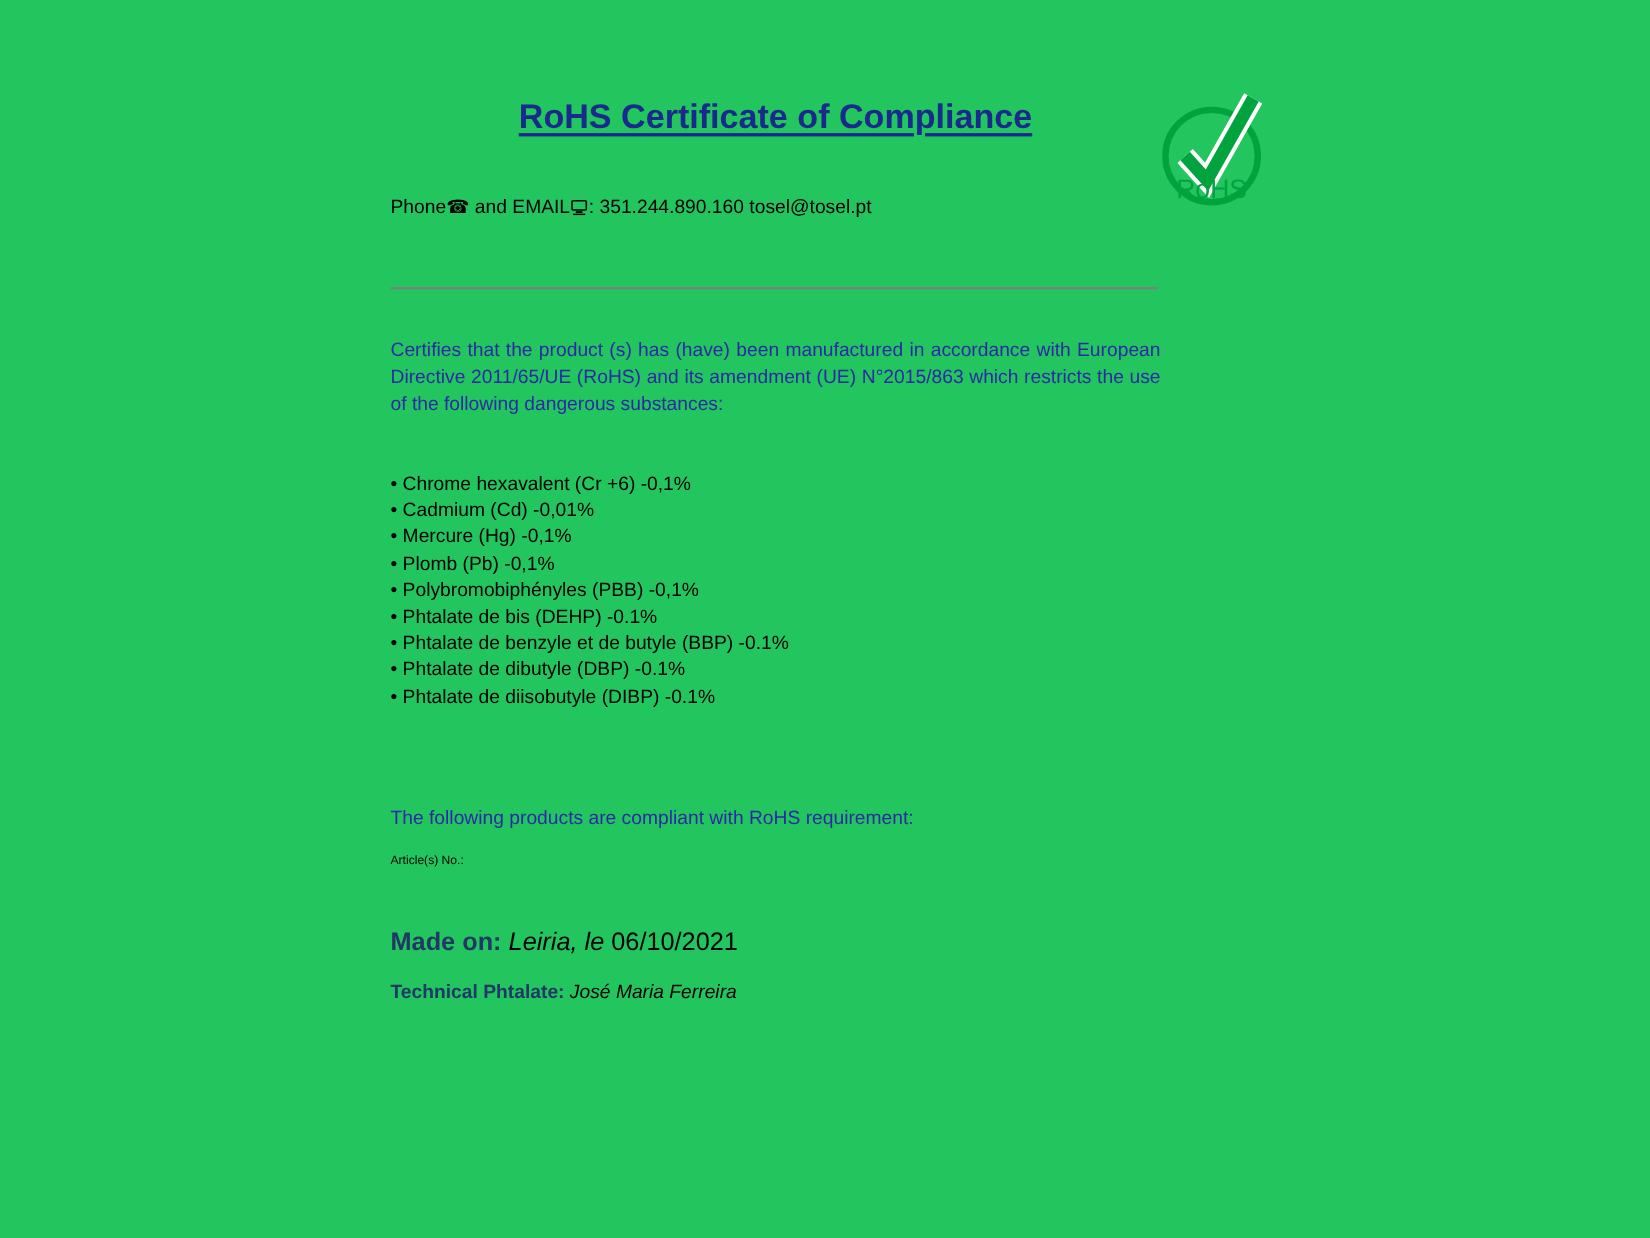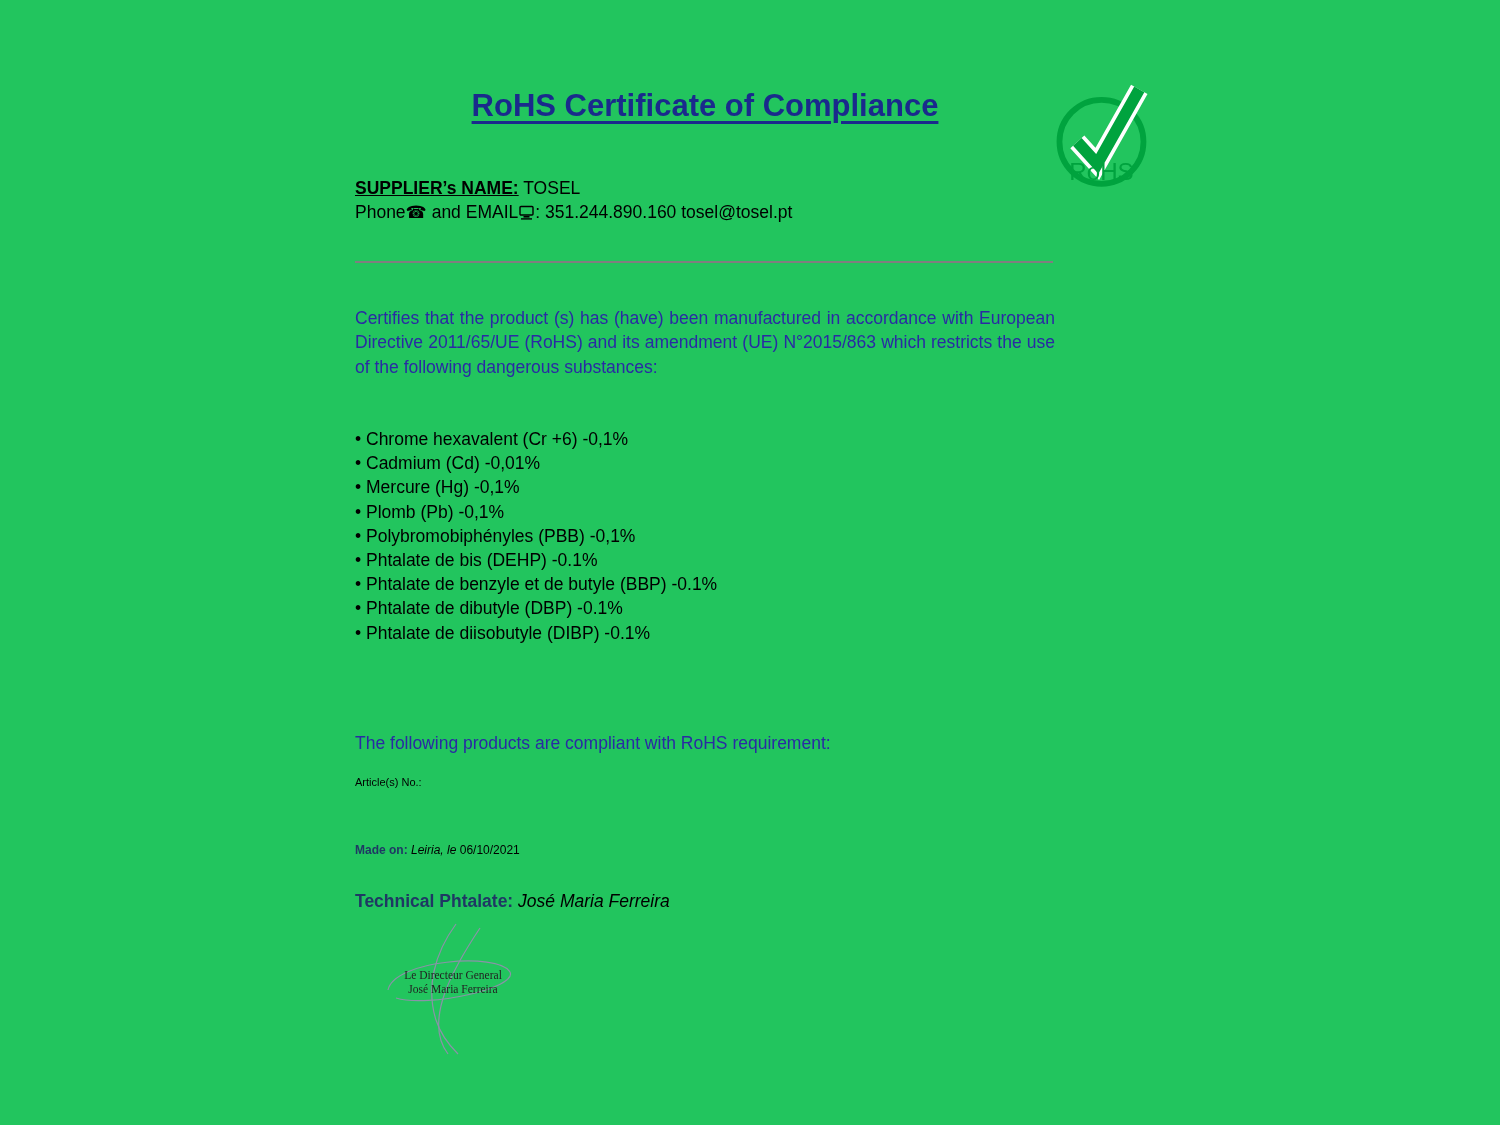--- a/index.html
+++ b/index.html
@@ -51,21 +51,21 @@
 
   .blue-line {
     left:355px; top:733px; width:740px;
     font-size:17.5px; color:#2a2aa4;
   }
   .article-line {
     left:355px; top:776px; width:400px;
     font-size:11px; color:#000;
   }
 
-  .made-on { left:355px; top:843px; font-size:12px; }
+  .made-on { left:355px; top:843px; font-size:23px; }
   .tech-mgr { left:355px; top:891px; font-size:17.5px; }
   .navy-label { font-weight:bold; color:#1f3864; }
   .italic-val { font-style:italic; }
 
   .signature { left:358px; top:922px; width:230px; height:140px; }
   .signature svg { position:absolute; left:0; top:0; overflow:visible; }
   .sig-text {
     position:absolute; left:30px; top:46px; width:130px;
     font-family:"Liberation Serif", serif;
     font-size:11.5px; line-height:14px;
@@ -82,23 +82,20 @@
   <div class="abs logo-wrap">
     <svg width="100" height="105" viewBox="0 0 95 100" style="overflow:visible">
       <circle cx="47" cy="57" r="40" fill="none" stroke="#00a33e" stroke-width="5.5"></circle>
       <path d="M 24 57 L 43 78 L 83 7" fill="none" stroke="#ffffff" stroke-width="18" stroke-linejoin="miter"></path>
       <path d="M 24 57 L 43 78 L 83 7" fill="none" stroke="#00a33e" stroke-width="11" stroke-linejoin="miter"></path>
       <text x="47" y="93" text-anchor="middle" font-family="Liberation Sans, sans-serif" font-size="23" fill="#00a33e">RoHS</text>
     </svg>
   </div>
 
   <div class="abs supplier-block">
-    <div class="supplier-line">
-      <span class="lbl-bold-ul">SUPPLIER’s NAME:</span><span> TOSEL</span>
-    </div>
     <div class="supplier-line">
       <span>Phone</span><span class="glyph">☎</span><span> and EMAIL</span><span class="pc-icon"><svg width="17" height="15" viewBox="0 0 17 15">
             <rect x="2" y="1.5" width="13" height="8.5" rx="1" fill="none" stroke="#000" stroke-width="1.4"></rect>
             <rect x="5.5" y="11" width="6" height="1.6" fill="#000"></rect>
             <rect x="3" y="13.2" width="11" height="1.4" fill="#000"></rect>
           </svg></span><span>: 351.244.890.160 tosel@tosel.pt</span>
     </div>
   </div>
 
   <div class="abs rule"></div>
@@ -122,25 +119,14 @@
   <div class="abs article-line">Article(s) No.:</div>
 
   <div class="abs made-on">
     <span class="navy-label">Made on:</span><span class="italic-val"> Leiria, le </span><span>06/10/2021</span>
   </div>
 
   <div class="abs tech-mgr">
     <span class="navy-label">Technical Phtalate:</span><span class="italic-val"> José Maria Ferreira</span>
   </div>
 
-  <div class="abs signature">
-    <svg width="230" height="140" viewBox="0 0 230 140">
-      <path d="M 30 68 C 36 38, 140 30, 152 50 C 160 66, 70 86, 38 76" fill="none" stroke="#8a93a8" stroke-width="1.2"></path>
-      <path d="M 98 2 C 76 32, 68 66, 78 98 C 83 114, 92 124, 100 132" fill="none" stroke="#8a93a8" stroke-width="1.2"></path>
-      <path d="M 122 6 C 98 42, 64 98, 90 132" fill="none" stroke="#8a93a8" stroke-width="1.2"></path>
-    </svg>
-    <div class="sig-text">
-      <div>Le Directeur General</div>
-      <div>José Maria Ferreira</div>
-    </div>
-  </div>
 
 </div>
 
 </body></html>

